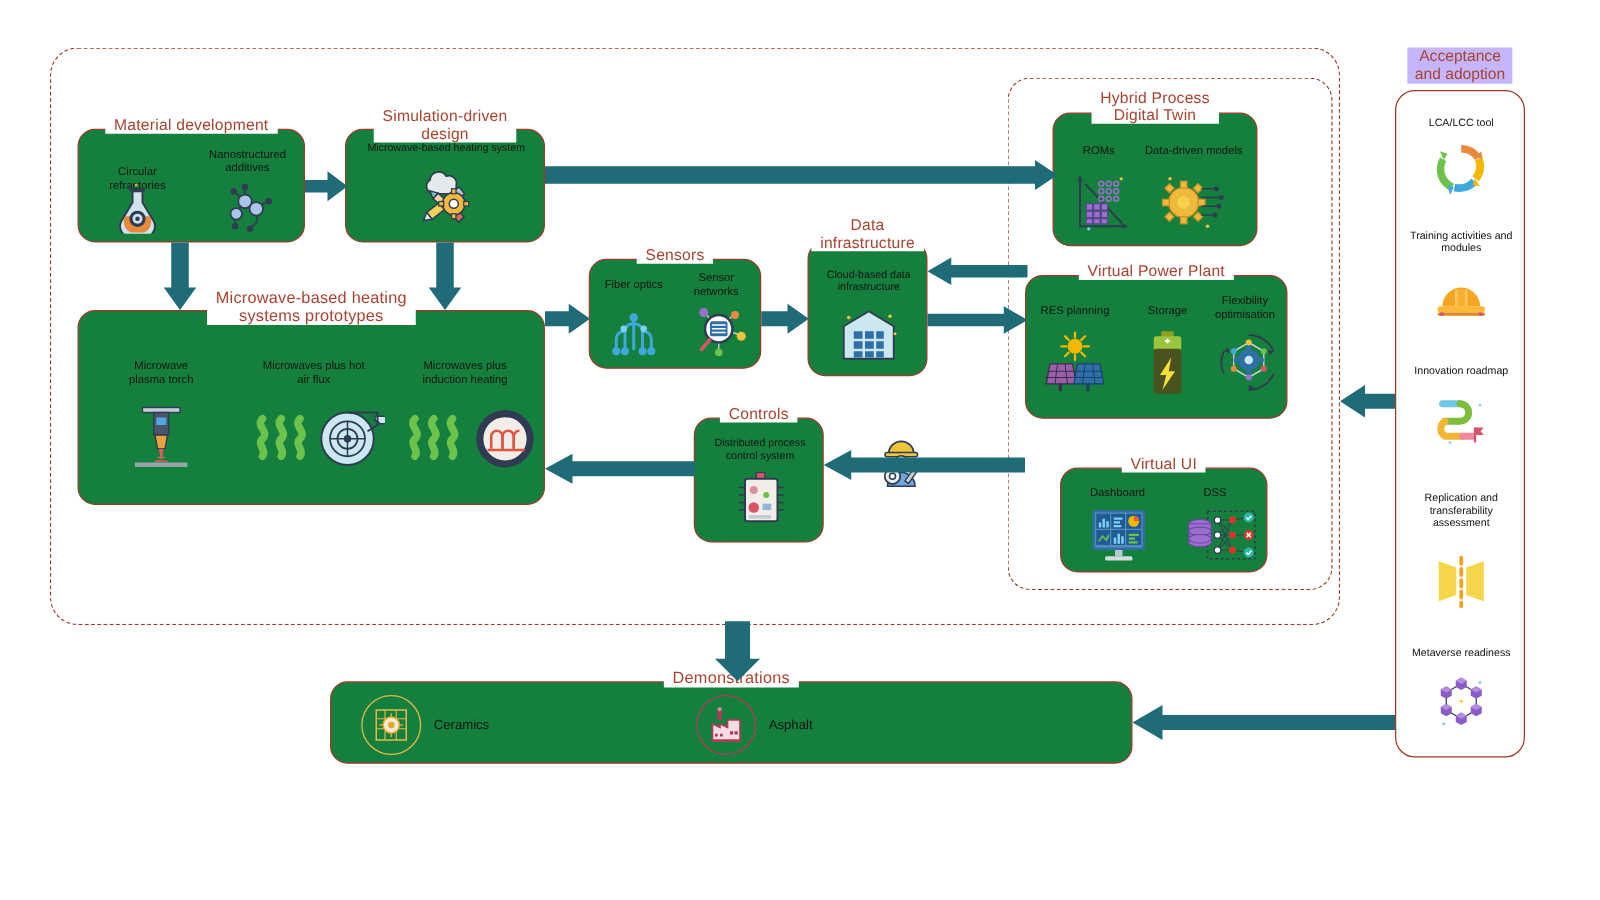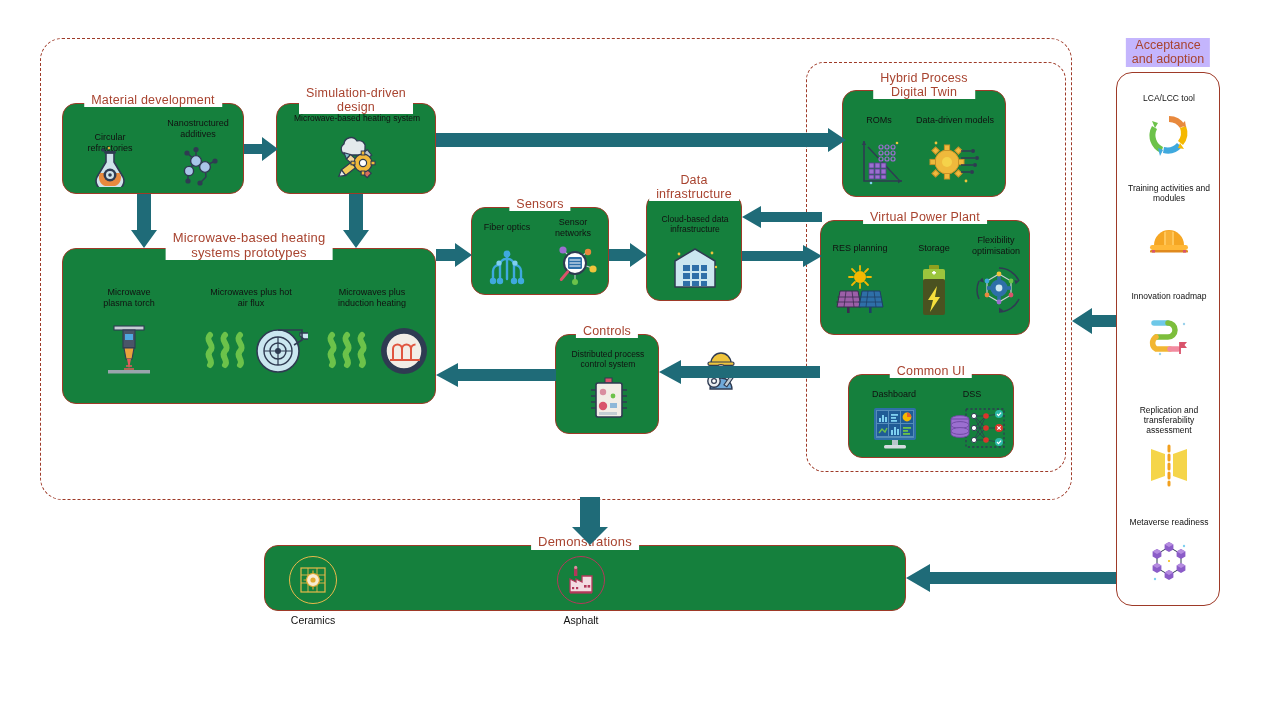--- a/index.html
+++ b/index.html
@@ -34,21 +34,21 @@
   .arrow svg{display:block;overflow:visible;}
 
   
   .sidepanel{border:1.3px solid #9E3A28;border-radius:16px;background:#fff;}
   .sidetitle{
     position:absolute;left:50%;transform:translateX(-50%);
     color:#A8432F;text-align:center;line-height:1.15;background:#c4b5fd;padding:0 6px;
     white-space:nowrap;
   }
 
-  .demoitem{position:absolute;display:flex;align-items:center;gap:10px;flex-direction:column;}
+  .demoitem{position:absolute;display:flex;align-items:center;gap:10px;}
   .demoring{border-radius:50%;display:flex;align-items:center;justify-content:center;}
   .demotext{color:#111;}
 </style>
 </head>
 <body>
 
 <div id="stage">
 
   <div class="abs dashframe" style="left:40px;top:38px;width:1032px;height:462px;"></div>
 
@@ -429,21 +429,21 @@
         <circle cx="37" cy="16" r="2.4" fill="#6CC24A"></circle>
         <circle cx="37" cy="30" r="2.4" fill="#D9536B"></circle>
         <circle cx="25" cy="37" r="2.4" fill="#9B6FD0"></circle>
         <circle cx="13" cy="30" r="2.4" fill="#E8893D"></circle>
         <circle cx="13" cy="16" r="2.4" fill="#3FA9DE"></circle>
       </svg>
     </div>
   </div>
 
   <div class="abs box" style="left:848px;top:374px;width:166px;height:84px;">
-    <div class="boxtitle" style="top: -11px; font-size: 12.5px; color: rgb(168, 67, 47);">Common UI</div>
+    <div class="boxtitle" style="top: -11px; font-size: 12.5px; color: rgb(168, 67, 47);">Virtual UI</div>
 
     <div class="itemlabel" style="left:6px;top:14px;width:78px;font-size:9px;">Dashboard</div>
     <div class="iconwrap" style="left:20px;top:30px;width:52px;height:48px;">
       <svg width="50" height="46" viewBox="0 0 50 46">
         <rect x="4" y="2" width="42" height="32" rx="2" fill="#2E6FA8"></rect>
         <g fill="#CBE7F0" opacity=".25">
             <rect x="6" y="4" width="38" height="28"></rect>
           </g>
         <g>
           <rect x="7" y="5" width="11" height="12" fill="#1F5C96"></rect>
@@ -595,21 +595,21 @@
         </g>
         <path d="M34 30 v12" stroke="#D9536B" stroke-width="1.8"></path>
         <path d="M34 30 h7 l-2.5 3 l2.5 3 h-7 z" fill="#D9536B"></path>
         <g fill="#9AD1EC">
             <circle cx="38" cy="12" r="1.2"></circle>
             <circle cx="14" cy="42" r="1.2"></circle>
           </g>
       </svg>
     </div>
 
-    <div class="itemlabel" style="left:-2px;top:332px;width:108px;font-size:8.5px;">Replication and<br>transferability<br>assessment</div>
+    <div class="itemlabel" style="left:-2px;top:320px;width:108px;font-size:8.5px;">Replication and<br>transferability<br>assessment</div>
     <div class="iconwrap" style="left:30px;top:368px;width:44px;height:48px;">
       <svg width="42" height="46" viewBox="0 0 42 46">
         <path d="M3 7 L17 12 V34 L3 39 Z" fill="#F5D54A"></path>
         <path d="M39 7 L25 12 V34 L39 39 Z" fill="#F5D54A"></path>
         <g stroke="#F2A01E" stroke-width="3" stroke-linecap="round">
           <path d="M21 4 v5 M21 13 v5 M21 22 v5 M21 31 v5 M21 40 v3"></path>
         </g>
       </svg>
     </div>
 

